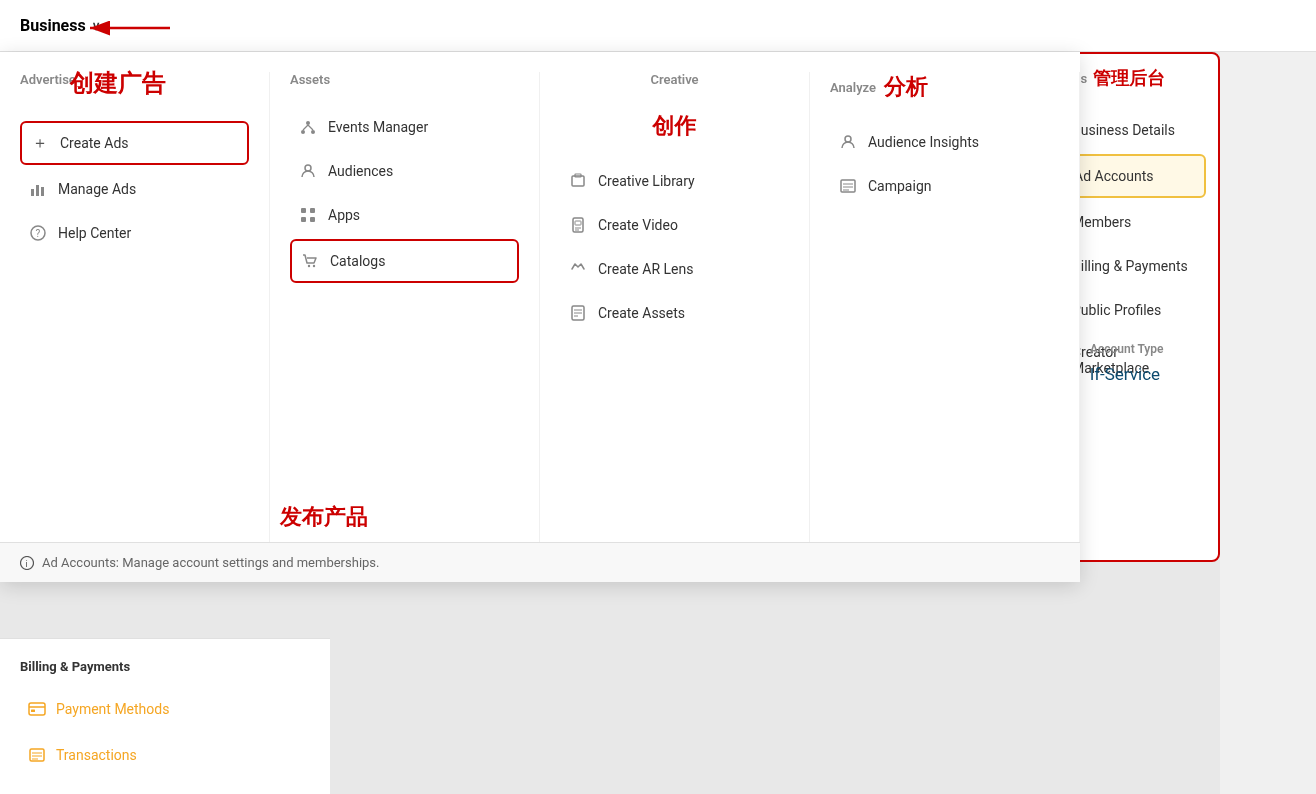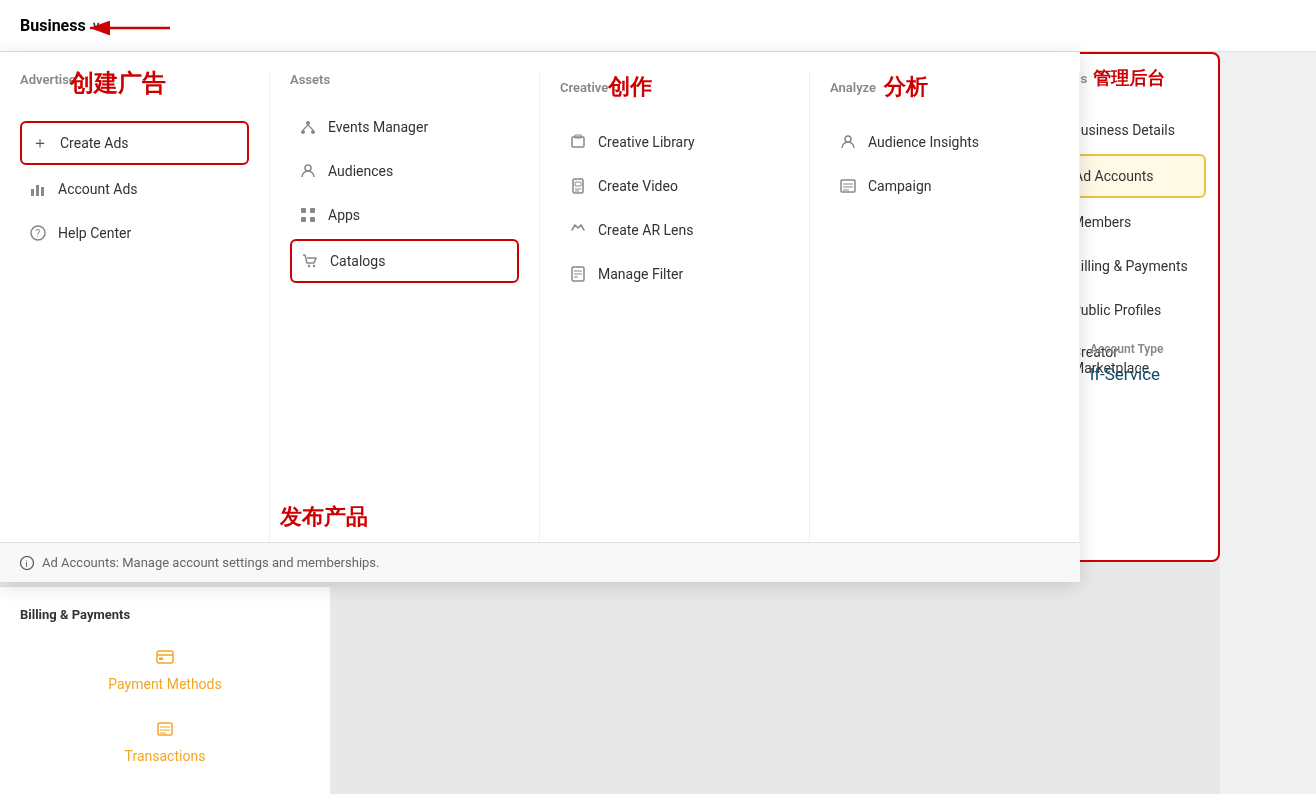--- a/index.html
+++ b/index.html
@@ -123,21 +123,20 @@
       display: flex;
       align-items: center;
       gap: 10px;
       padding: 10px 8px;
       font-size: 14px;
       cursor: pointer;
       border-radius: 4px;
     }
     .sidebar-nav-item.active {
       color: #f5a623;
-      flex-direction: column;
     }
     .sidebar-nav-item .icon {
       width: 18px;
       height: 18px;
       display: flex;
       align-items: center;
       justify-content: center;
     }
 
     
@@ -214,21 +213,21 @@
       </div>
 
       <div class="menu-item" style="margin-bottom:4px;">
         <span class="icon">
           <svg width="16" height="16" viewBox="0 0 16 16" fill="none">
             <rect x="1" y="8" width="3" height="7" fill="#888"></rect>
             <rect x="6" y="4" width="3" height="11" fill="#888"></rect>
             <rect x="11" y="6" width="3" height="9" fill="#888"></rect>
           </svg>
         </span>
-        <span>Account Ads</span>
+        <span>Manage Ads</span>
       </div>
 
       <div class="menu-item">
         <span class="icon">
           <svg width="16" height="16" viewBox="0 0 16 16">
             <circle cx="8" cy="8" r="7" stroke="#888" stroke-width="1.5" fill="none"></circle>
             <text x="5.5" y="12" font-size="10" fill="#888">?</text>
           </svg>
         </span>
         <span>Help Center</span>
@@ -283,21 +282,21 @@
             <circle cx="12" cy="13" r="1.2" fill="#888"></circle>
           </svg>
         </span>
         <span>Catalogs</span>
       </div>
 
       <span class="annotation" style="bottom:30px; left:10px; font-size:22px;">发布产品</span>
     </div>
 
     <div class="dropdown-section" style="position:relative; min-width:210px;">
-      <div class="section-header" style="display:flex; align-items:center; gap:0;">
+      <div class="section-header" style="display:flex; align-items:center; gap:24px;flex-direction:column;">
         <span>Creative</span>
         <span class="annotation" style="position:relative; font-size:22px; top:auto; left:auto;">创作</span>
       </div>
 
       <div class="menu-item" style="margin-bottom:4px;">
         <span class="icon">
           <svg width="16" height="16" viewBox="0 0 16 16">
             <rect x="2" y="3" width="12" height="10" rx="1" stroke="#888" stroke-width="1.5" fill="none"></rect>
             <rect x="5" y="1" width="6" height="3" rx="0.5" stroke="#888" stroke-width="1.2" fill="none"></rect>
           </svg>
@@ -328,21 +327,21 @@
 
       <div class="menu-item">
         <span class="icon">
           <svg width="14" height="16" viewBox="0 0 14 16">
             <rect x="1" y="1" width="12" height="14" rx="1.5" stroke="#888" stroke-width="1.5" fill="none"></rect>
             <line x1="3" y1="5" x2="11" y2="5" stroke="#888" stroke-width="1"></line>
             <line x1="3" y1="8" x2="11" y2="8" stroke="#888" stroke-width="1"></line>
             <line x1="3" y1="11" x2="7" y2="11" stroke="#888" stroke-width="1"></line>
           </svg>
         </span>
-        <span>Manage Filter</span>
+        <span>Create Assets</span>
       </div>
     </div>
 
     <div class="dropdown-section" style="position:relative; min-width:210px;">
       <div class="section-header" style="display:flex; align-items:center; gap:8px;">
         <span>Analyze</span>
         <span class="annotation" style="position:relative; font-size:22px; top:auto; left:auto;">分析</span>
       </div>
 
       <div class="menu-item" style="margin-bottom:4px;">

